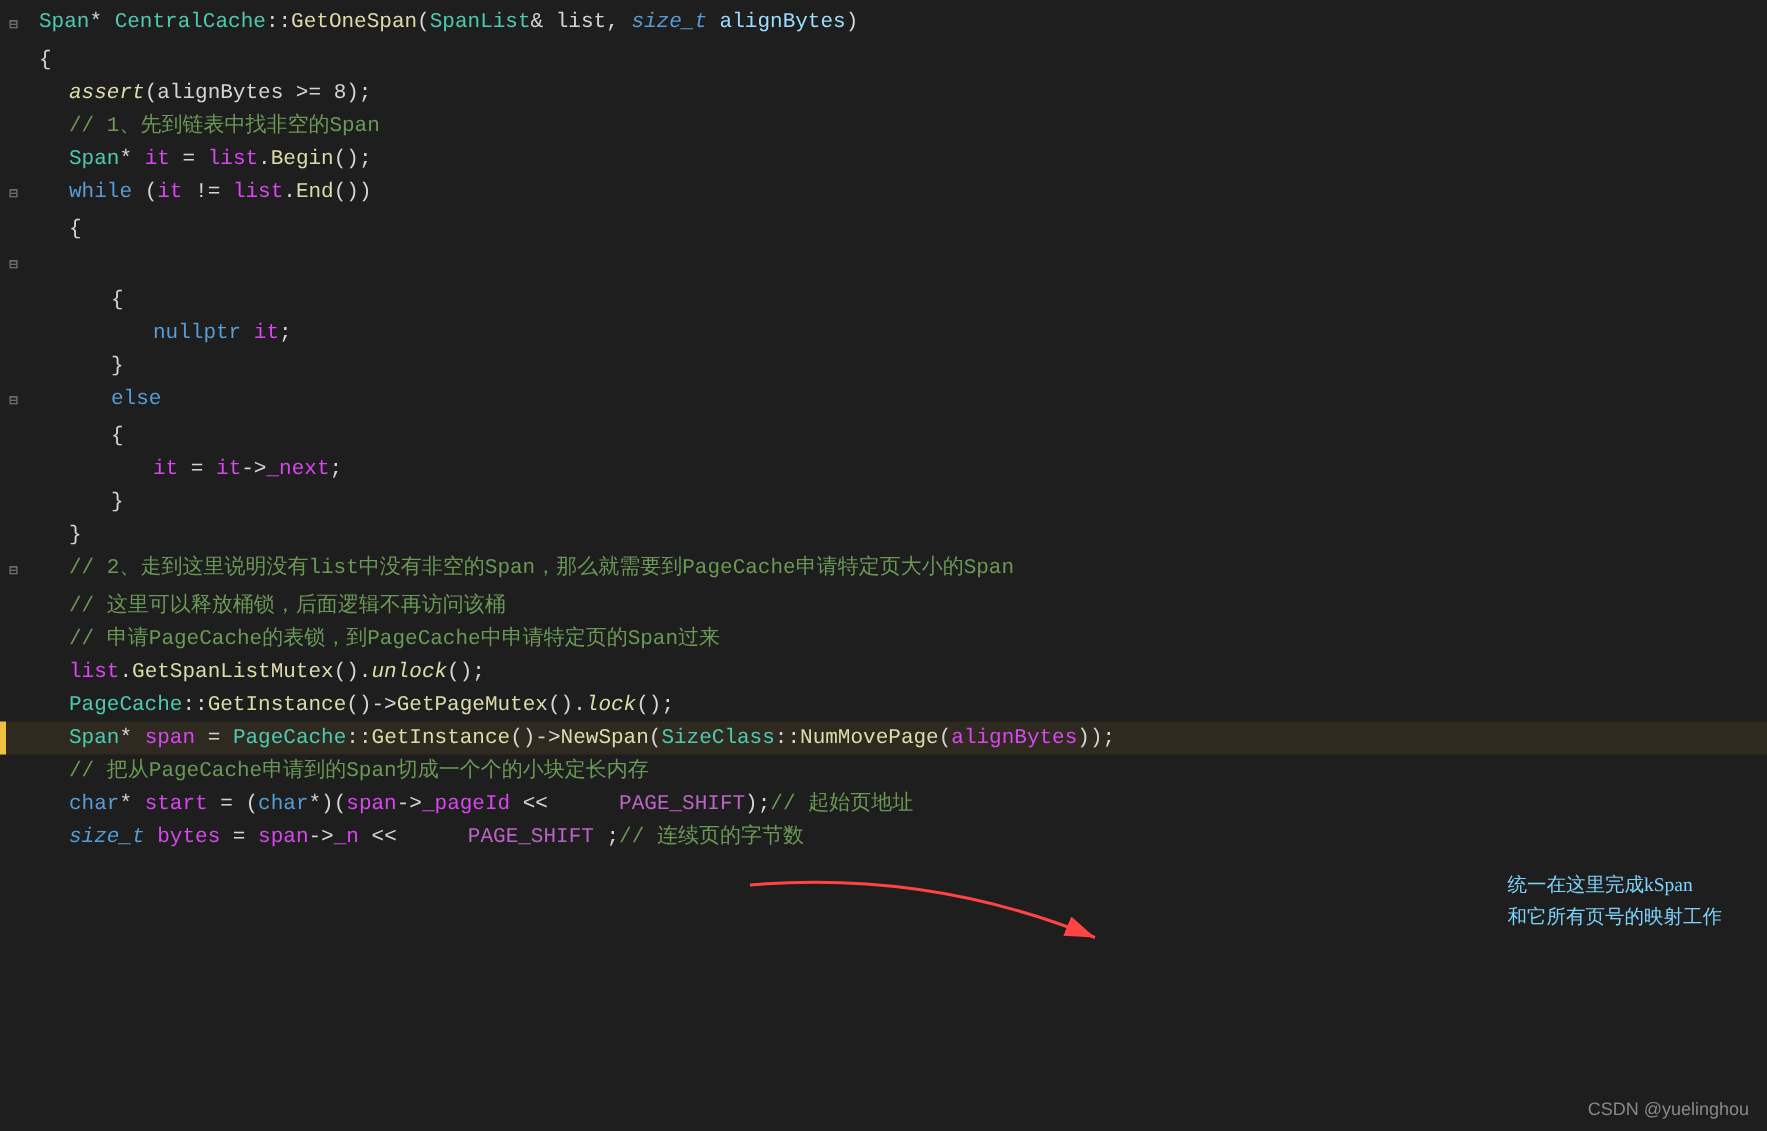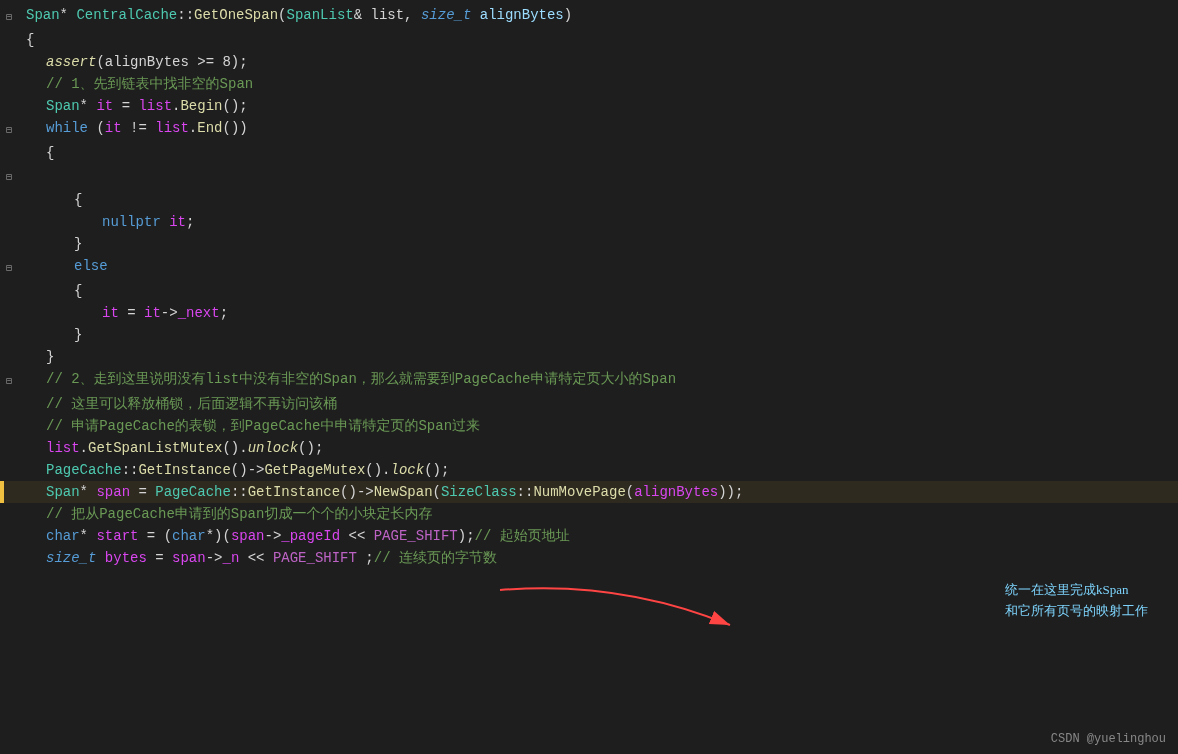--- a/index.html
+++ b/index.html
@@ -49,21 +49,21 @@
     
     .kw { color: #569cd6; } 
     .fn { color: #dcdcaa; } 
     .type { color: #4ec9b0; }
     .comment { color: #6a9955; }
     .punct { color: #d4d4d4; }
     .var { color: #d946ef; }
     .italic { font-style: italic; }
     .class-name { color: #4ec9b0; margin-top: 44px; }
     .param { color: #9cdcfe; }
-    .macro { color: #bd63c5; }
+    .macro { color: #bd63c5; margin-left: 39px; }
 
     .yellow-marker {
       position: absolute;
       left: 0;
       top: 0;
       bottom: 0;
       width: 4px;
       background: #f0c040;
     }
 
@@ -83,21 +83,21 @@
       position: absolute;
       pointer-events: none;
     }
 
     .csdn-watermark {
       position: absolute;
       bottom: 8px;
       right: 12px;
       color: #888;
       font-size: 12px;
-      font-family: Liberation Mono, monospace;
+      font-family: Liberation Sans, sans-serif;
       margin-left: 36px;
     }
 
     .indent1 { padding-left: 28px; }
     .indent2 { padding-left: 56px; }
     .indent3 { padding-left: 84px; }
   </style>
 </head>
 <body>
 

